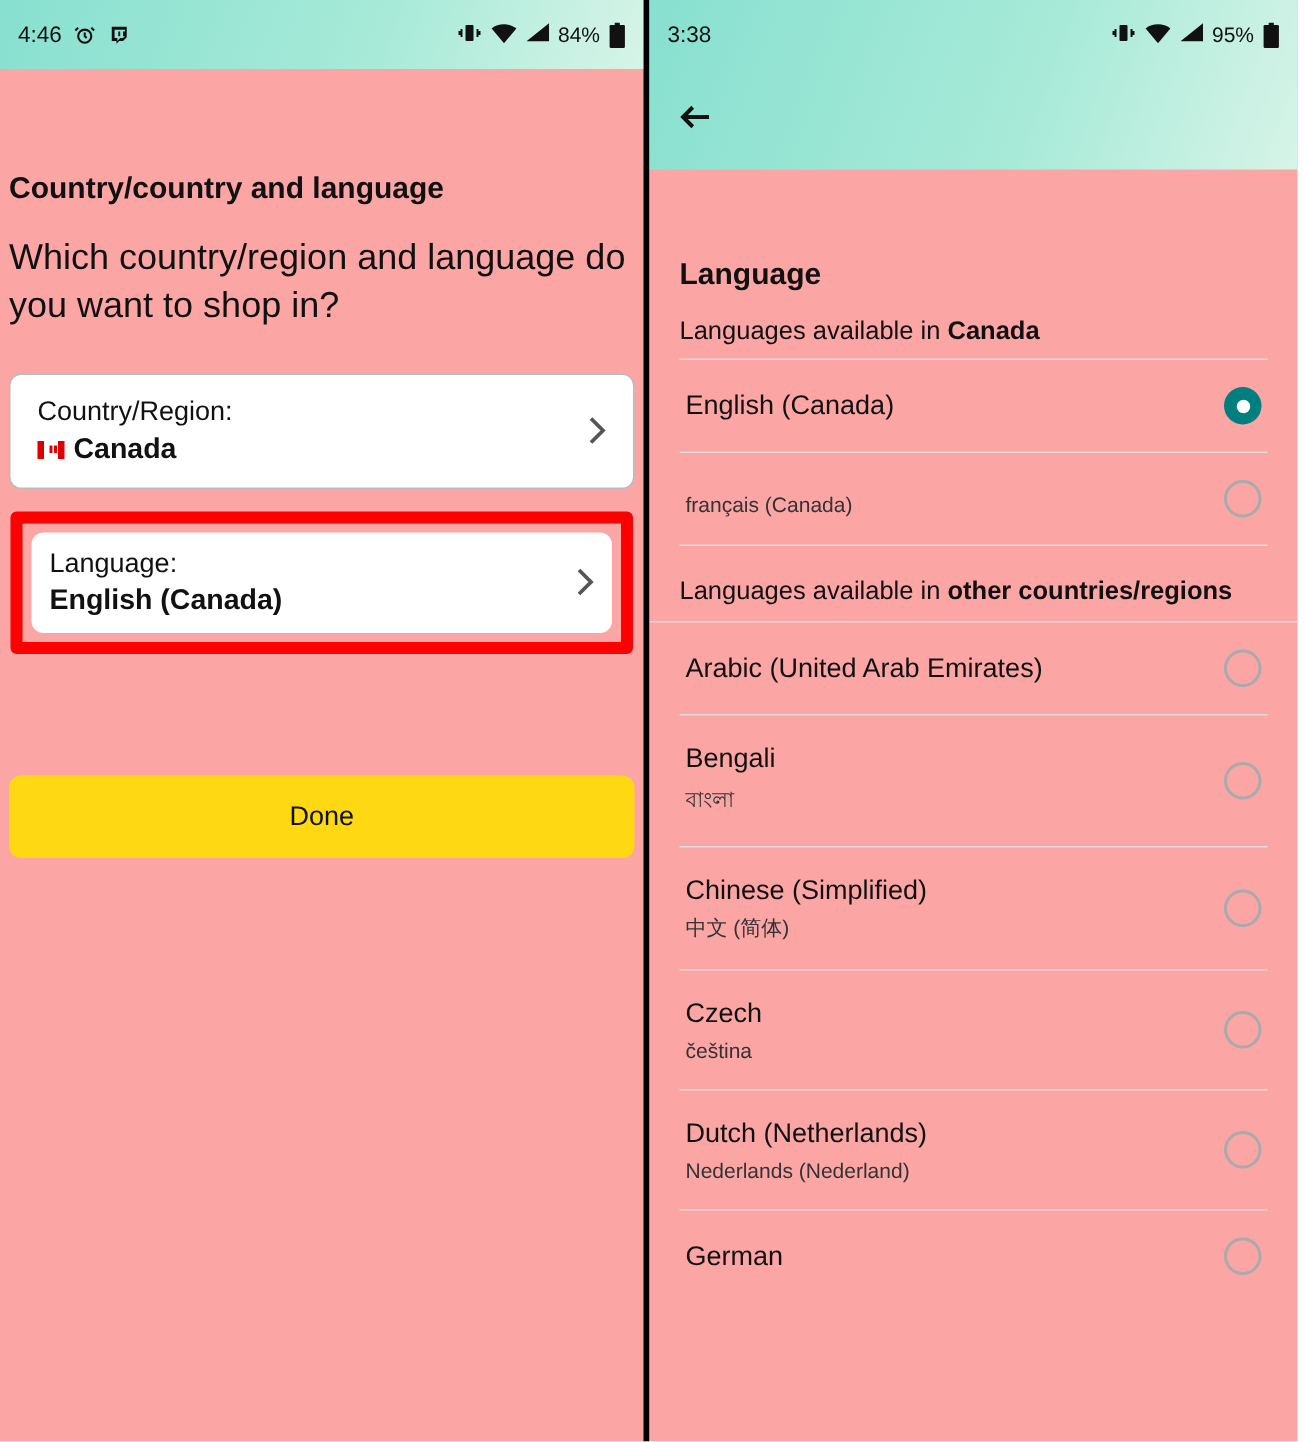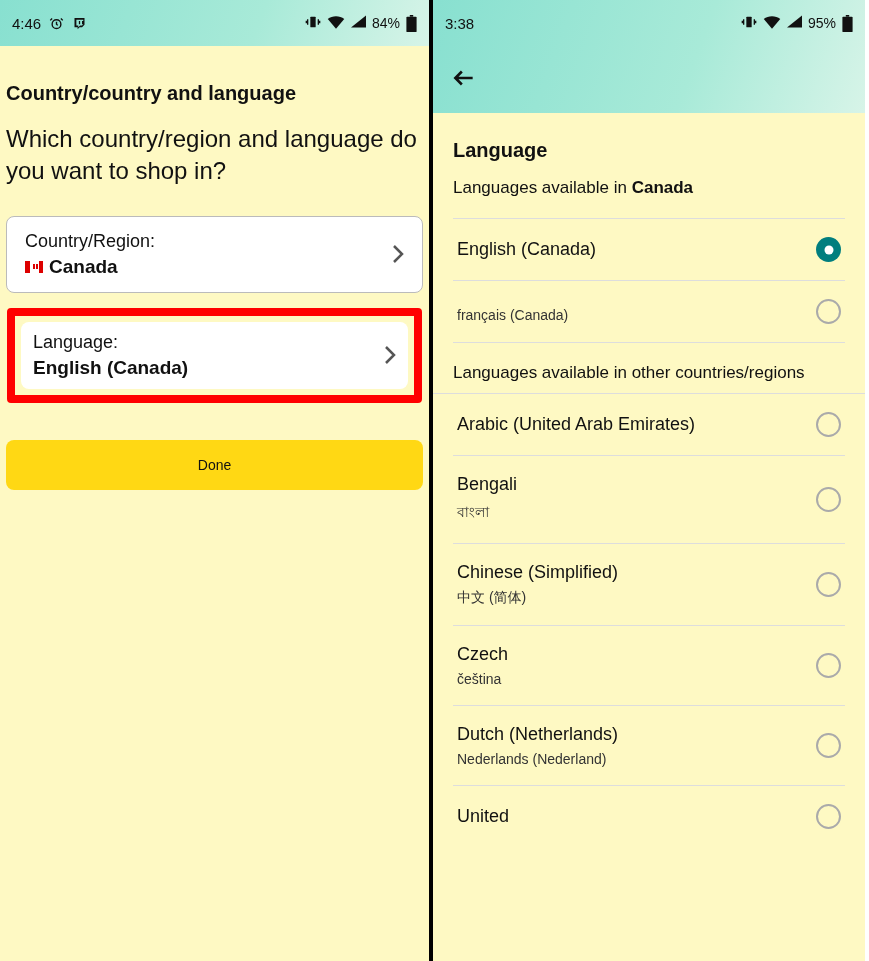--- a/index.html
+++ b/index.html
@@ -7,22 +7,23 @@
       font-family: -apple-system, BlinkMacSystemFont, 'Segoe UI', Arial, sans-serif;
       display: flex;
       width: 869px;
       height: 961px;
       overflow: hidden;
     }
     .pane {
       height: 100%;
       display: flex;
       flex-direction: column;
-      background: #fef9c3;
+      background: #fca5a5;
       overflow: hidden;
+      gap: 33px;
     }
     .pane-left { width: 433px; border-right: 4px solid #000; }
     .pane-right { width: 432px; }
     .header-bg {
       background: linear-gradient(110deg, #88e0d0 0%, #a8ead8 60%, #d7f4e8 100%);
       display: flex;
       flex-direction: column;
     }
     .status-bar {
       height: 46px;
@@ -76,21 +77,21 @@
       margin-bottom: 14px;
       display: flex;
       align-items: center;
       cursor: pointer;
       background: #fff;
     }
     .card-highlight {
       position: relative;
       border: none;
       padding: 1px;
-      margin-bottom: 36px;
+      margin-bottom: 48px;
     }
     .highlight-frame {
       border: 8px solid #f00;
       border-radius: 4px;
       padding: 6px;
     }
     .card-inner { flex: 1; }
     .card-label {
       font-size: 18px;
       color: #111;
@@ -125,51 +126,52 @@
       background: #d00;
       box-shadow: 3px 0 0 #d00;
     }
     .chevron svg { display: block; }
     .done-btn {
       width: 100%;
       background: #ffd814;
       border: none;
       border-radius: 8px;
       padding: 17px;
-      font-size: 14px;
+      font-size: 18px;
       color: #111;
       cursor: pointer;
+      margin-top: 32px;
     }
     
     .content-right {
       padding: 0;
       overflow: hidden;
       flex: 1;
     }
     .lang-header {
       padding: 26px 20px 8px 20px;
     }
     .lang-title {
       font-size: 20px;
       font-weight: 700;
       color: #111;
       margin-bottom: 16px;
     }
     .lang-subtitle {
       font-size: 17px;
       color: #111;
-      margin-bottom: 12px;
+      margin-bottom: 0;
     }
     .lang-subtitle strong { font-weight: 700; }
     .section-header {
       padding: 20px 20px 10px 20px;
       font-size: 17px;
       color: #111;
     }
-    .section-header strong { font-weight: 400; text-align: right; }
+    .section-header strong { font-weight: 700; text-align: right; }
     .divider { height: 1px; background: #ddd; margin: 0 20px; }
     .divider-full { height: 1px; background: #ddd; }
     .radio-item {
       display: flex;
       align-items: center;
       padding: 18px 24px 18px 24px;
       cursor: pointer;
     }
     .radio-item-text { flex: 1; }
     .radio-primary {
@@ -399,19 +401,19 @@
         <div class="radio-item">
           <div class="radio-item-text">
             <div class="radio-primary">Dutch (Netherlands)</div>
             <div class="radio-secondary">Nederlands (Nederland)</div>
           </div>
           <div class="radio"></div>
         </div>
         <div class="divider"></div>
         <div class="radio-item">
           <div class="radio-item-text">
-            <div class="radio-primary">United</div>
+            <div class="radio-primary">German</div>
           </div>
           <div class="radio"></div>
         </div>
       </div>
   </div>
 </div>
 
 </body></html>

